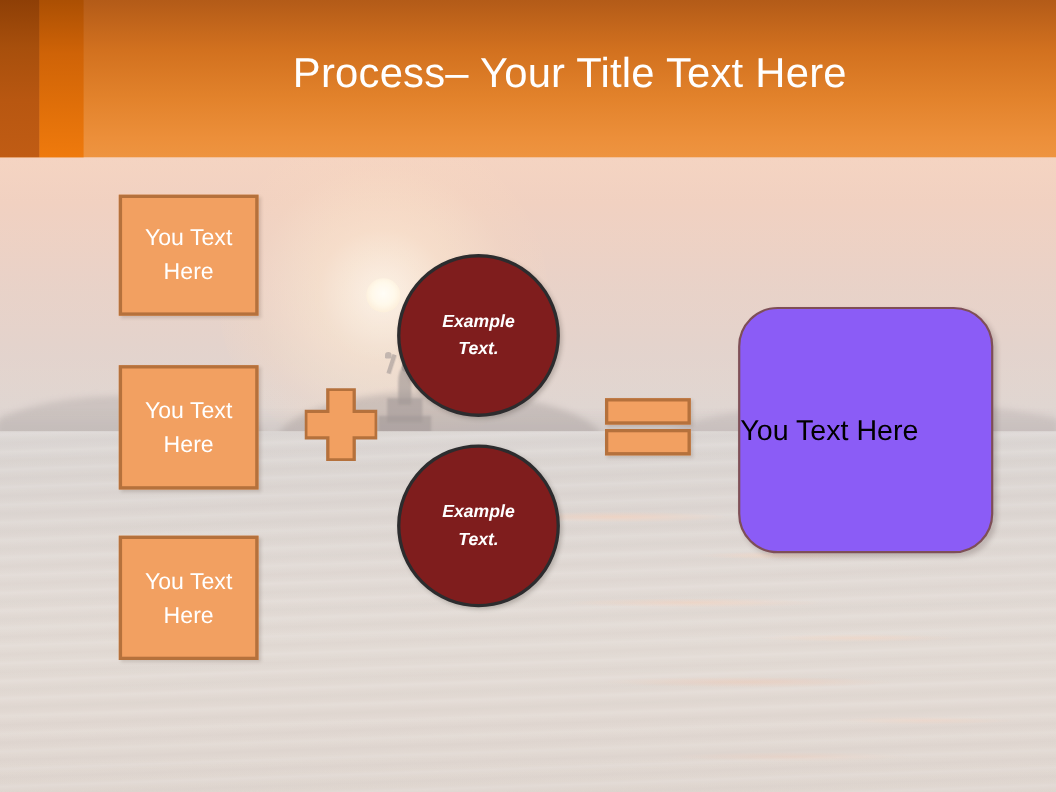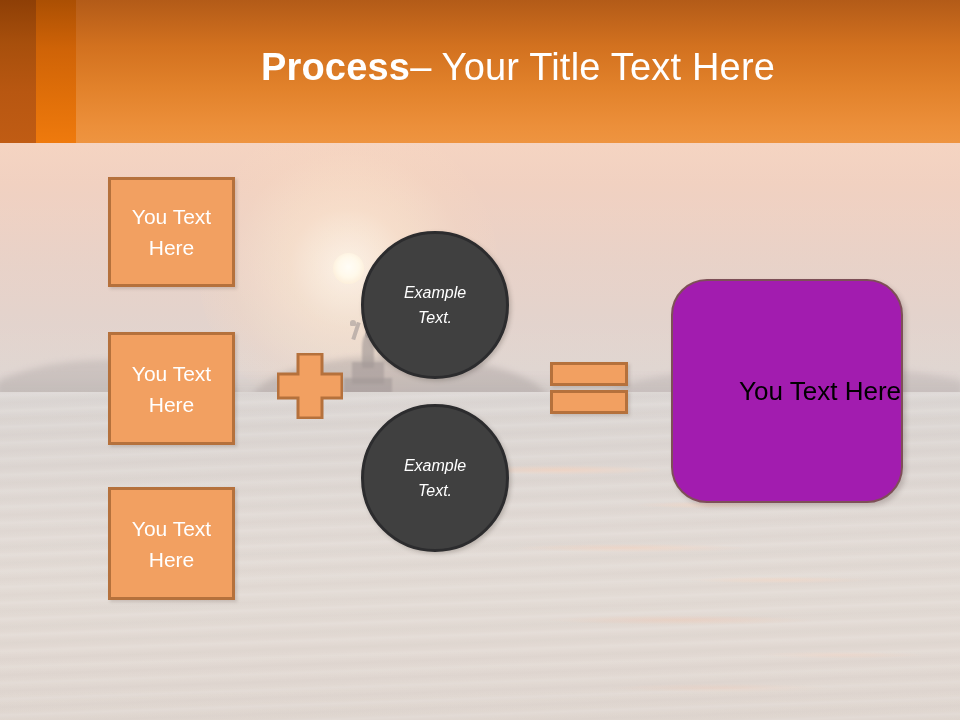--- a/index.html
+++ b/index.html
@@ -230,21 +230,21 @@
     align-items: center;
     justify-content: center;
     color: #ffffff;
     font-size: 38px;
     letter-spacing: 0.2px;
     white-space: nowrap;
     padding-bottom: 8px;
     box-sizing: border-box;
   }
   .header-title .bold {
-    font-weight: bold;
+    font-weight: normal;
     text-align: right;
   }
   .header-title .rest {
     font-weight: normal;
   }
 
   
   .obox {
     position: absolute;
     width: 127px;
@@ -287,50 +287,50 @@
     box-shadow: 2px 2px 3px rgba(90,70,60,0.18);
   }
   .eq-bar-1 { top: 362px; }
   .eq-bar-2 { top: 390px; }
 
   
   .circle {
     position: absolute;
     width: 148px; height: 148px;
     border-radius: 50%;
-    background: #404040;
+    background: #7f1d1d;
     border: 3px solid #2c2c2e;
     box-sizing: border-box;
     display: flex;
     flex-direction: column;
     align-items: center;
     justify-content: center;
     color: #ffffff;
     font-size: 16px;
-    font-weight: normal;
+    font-weight: bold;
     font-style: italic;
     line-height: 25px;
     text-align: center;
     box-shadow: 2px 2px 4px rgba(60,50,45,0.25);
   }
   .circle-1 { left: 361px; top: 231px; }
   .circle-2 { left: 361px; top: 404px; }
 
   
   .result-box {
     position: absolute;
     left: 671px; top: 279px;
     width: 232px; height: 224px;
-    background: #a21caf;
+    background: #8b5cf6;
     border: 2px solid #7e4f57;
     border-radius: 36px;
     box-sizing: border-box;
     display: flex;
     align-items: center;
-    justify-content: flex-end;
+    justify-content: flex-start;
     color: #000000;
     font-size: 26px;
     text-align: center;
     box-shadow: 3px 3px 5px rgba(70,50,50,0.22);
   }
 </style>
 </head>
 <body>
 
 <div id="slide">

